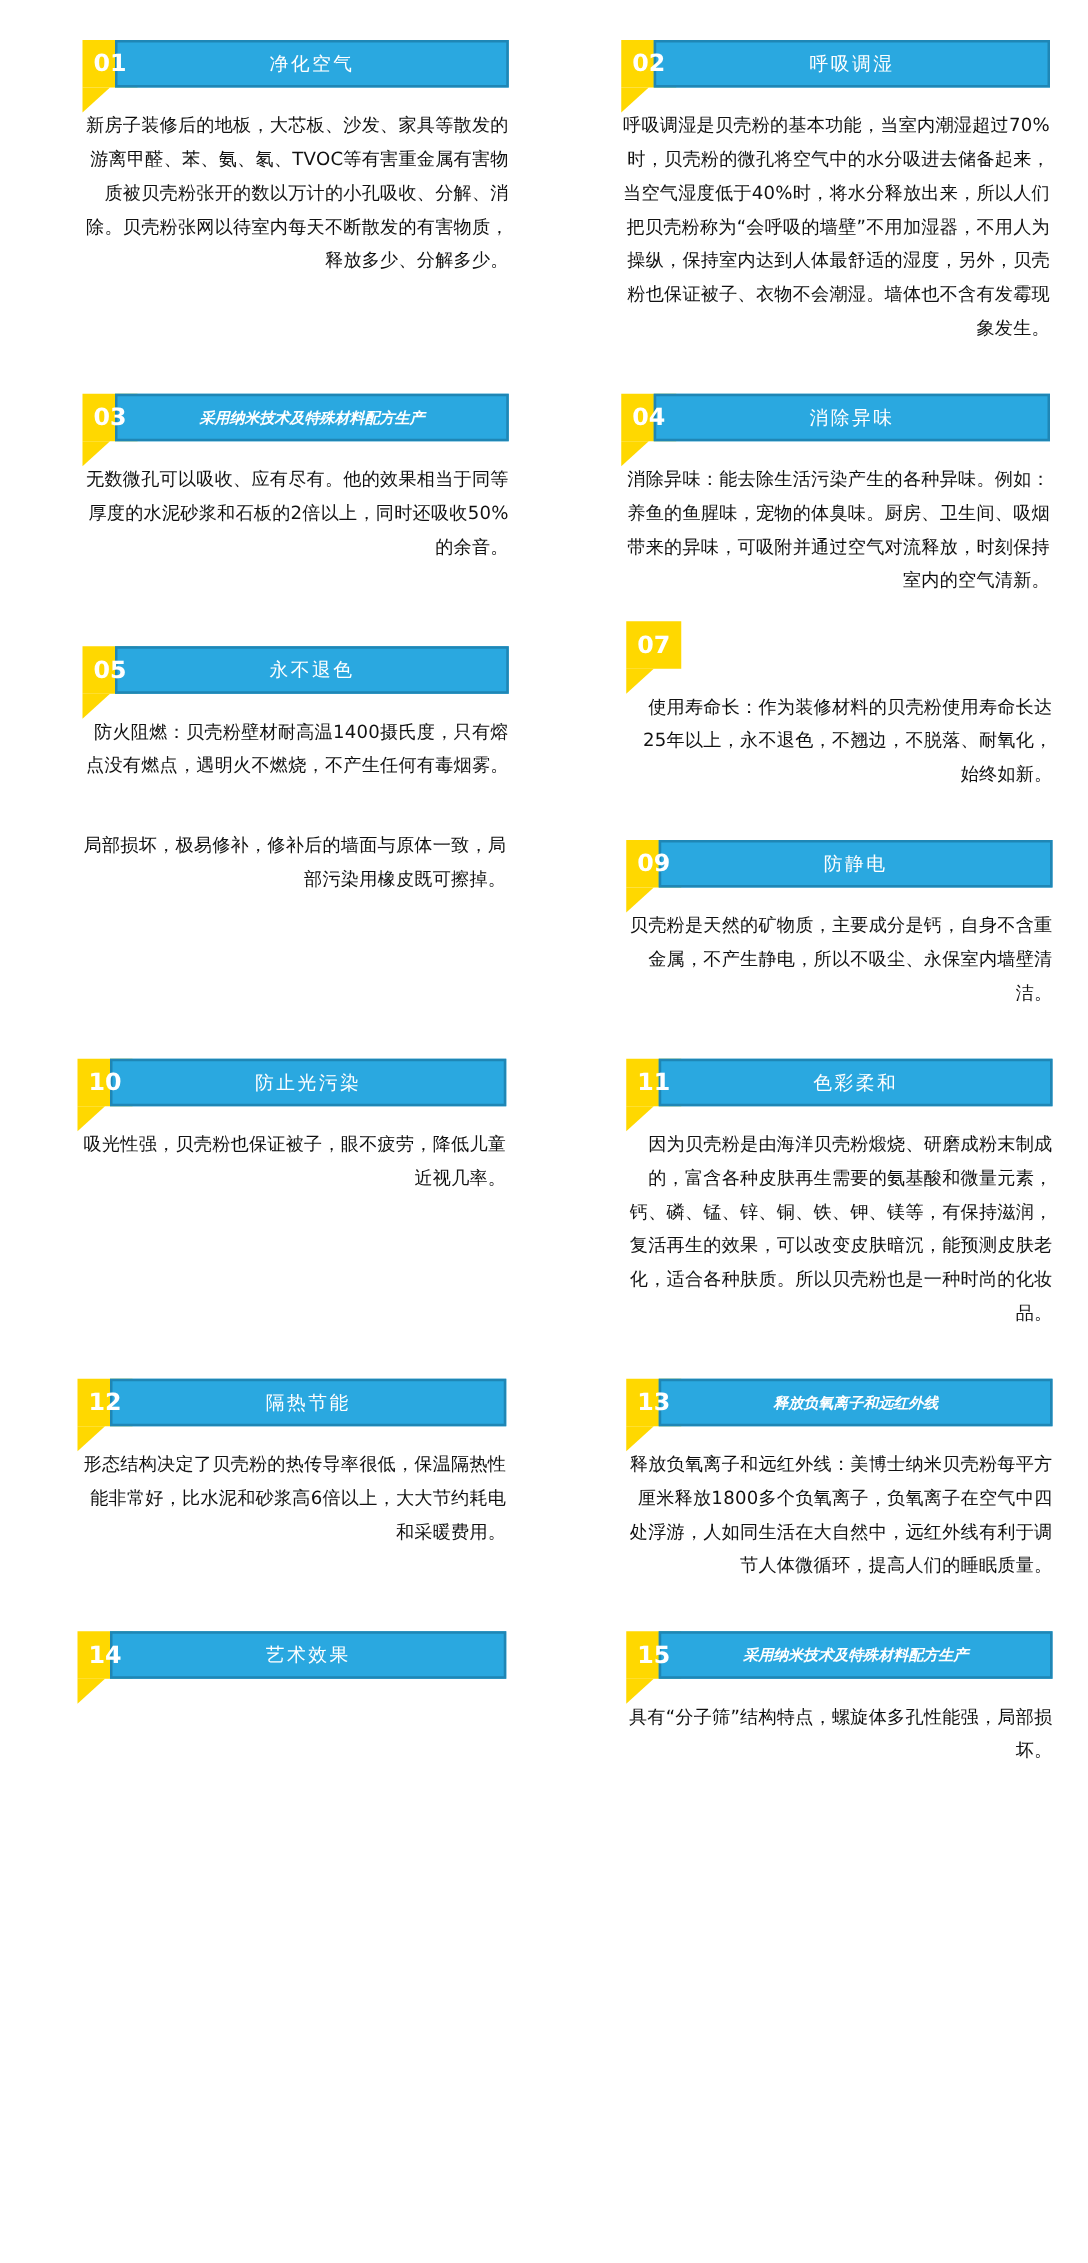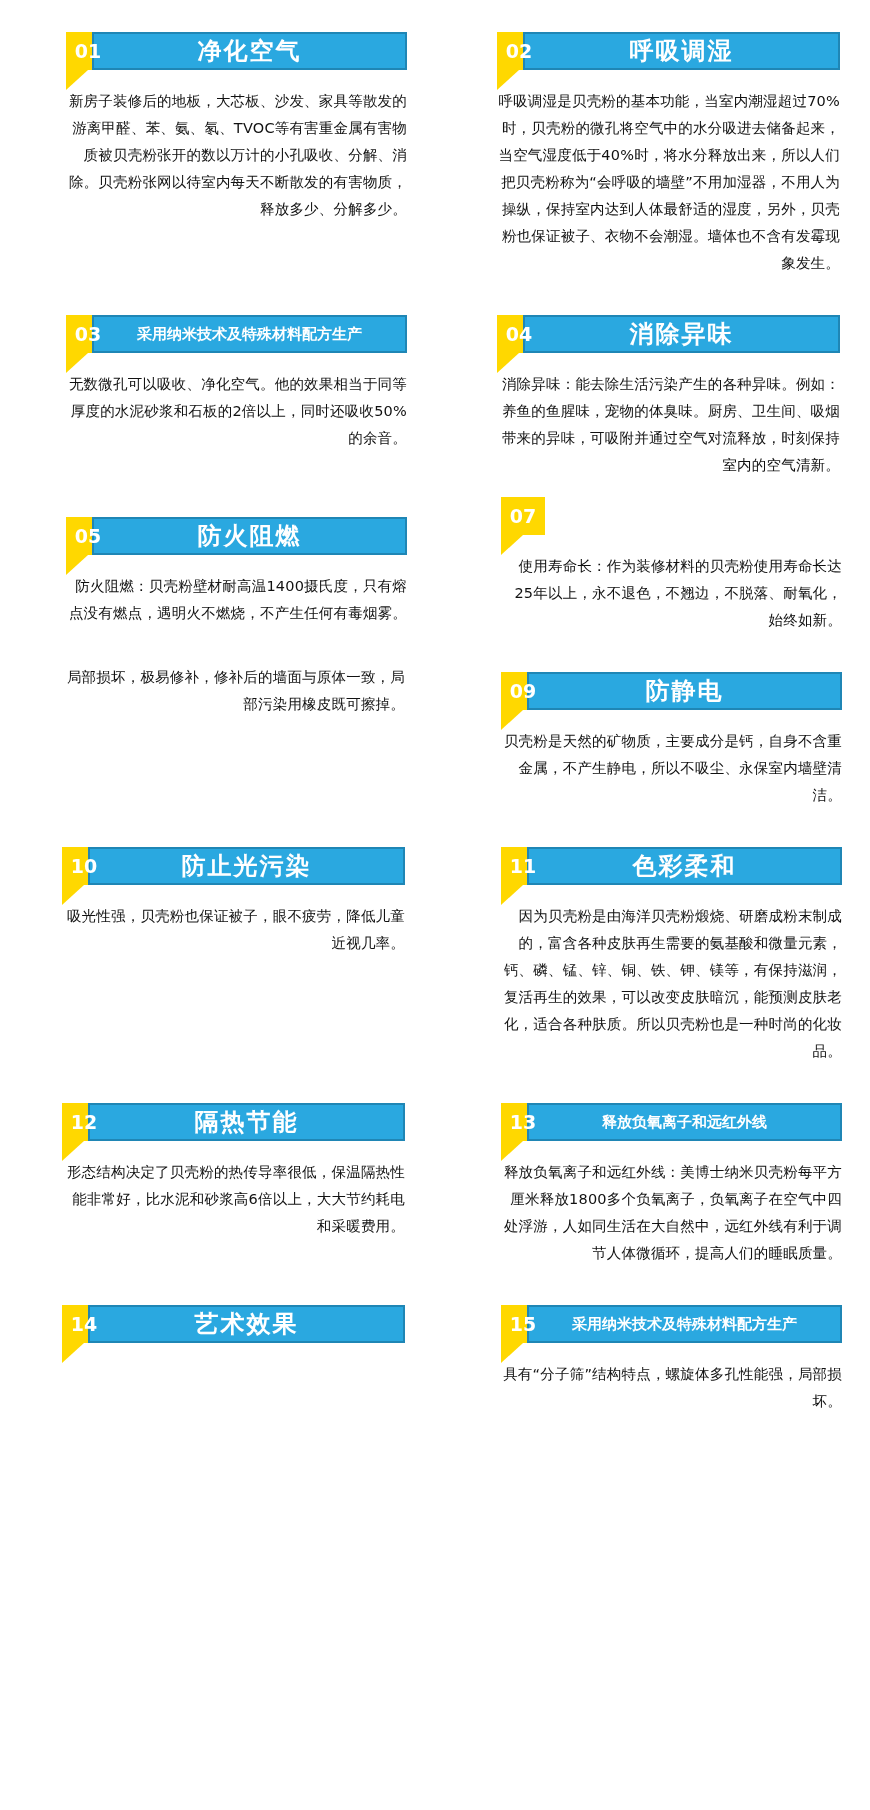--- a/index.html
+++ b/index.html
@@ -81,29 +81,30 @@
     height: 38px;
     background: #2aa8e0;
     border: 2px solid #1f86b5;
     color: #ffffff;
     display: flex;
     align-items: center;
     justify-content: center;
     padding: 0 10px;
   }
   .title-bar .tt {
-    font-size: 24px;
-    font-weight: bold;
+    font-size: 15px;
+    font-weight: normal;
     letter-spacing: 2px;
     line-height: 1;
   }
   .title-bar.small .tt {
-    font-size: 15px;
+    font-size: 12px;
     letter-spacing: 0px;
     font-weight: bold;
+    font-style: italic;
   }
 
   .body-text {
     margin-top: 12px;
     font-size: 14.5px;
     line-height: 27px;
     color: #111111;
     text-align: right;
     letter-spacing: 0.2px;
     white-space: pre-line;
@@ -141,42 +142,42 @@
 
     <div class="cell left">
       <div class="badge-wrap">
         <div class="badge">
             <span>03</span>
           </div>
         <div class="title-bar small">
           <div class="tt">采用纳米技术及特殊材料配方生产</div>
         </div>
       </div>
-      <div class="body-text">无数微孔可以吸收、净化空气。他的效果相当于同等厚度的水泥砂浆和石板的2倍以上，同时还吸收50%的余音。</div>
+      <div class="body-text">无数微孔可以吸收、应有尽有。他的效果相当于同等厚度的水泥砂浆和石板的2倍以上，同时还吸收50%的余音。</div>
     </div>
 
     <div class="cell right">
       <div class="badge-wrap">
         <div class="badge">
             <span>04</span>
           </div>
         <div class="title-bar">
           <div class="tt">消除异味</div>
         </div>
       </div>
       <div class="body-text">消除异味：能去除生活污染产生的各种异味。例如：养鱼的鱼腥味，宠物的体臭味。厨房、卫生间、吸烟带来的异味，可吸附并通过空气对流释放，时刻保持室内的空气清新。</div>
     </div>
 
     <div class="cell left">
       <div class="badge-wrap">
         <div class="badge">
             <span>05</span>
           </div>
         <div class="title-bar">
-          <div class="tt">防火阻燃</div>
+          <div class="tt">永不退色</div>
         </div>
       </div>
       <div class="body-text">防火阻燃：贝壳粉壁材耐高温1400摄氏度，只有熔点没有燃点，遇明火不燃烧，不产生任何有毒烟雾。</div>
     </div>
 
 
     <div class="cell left">
       <div class="badge-wrap">
         <div class="badge">
             <span>07</span>

